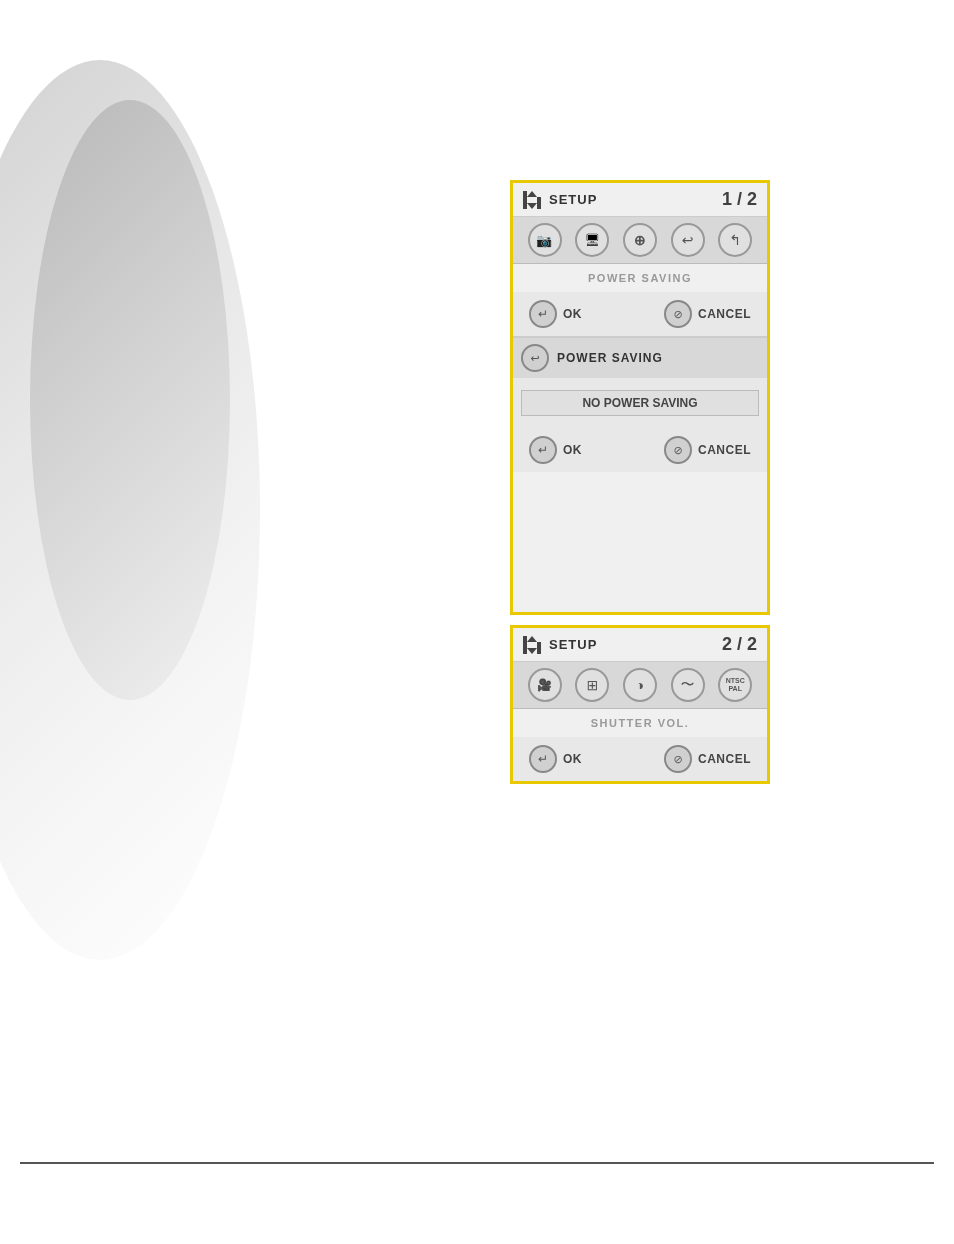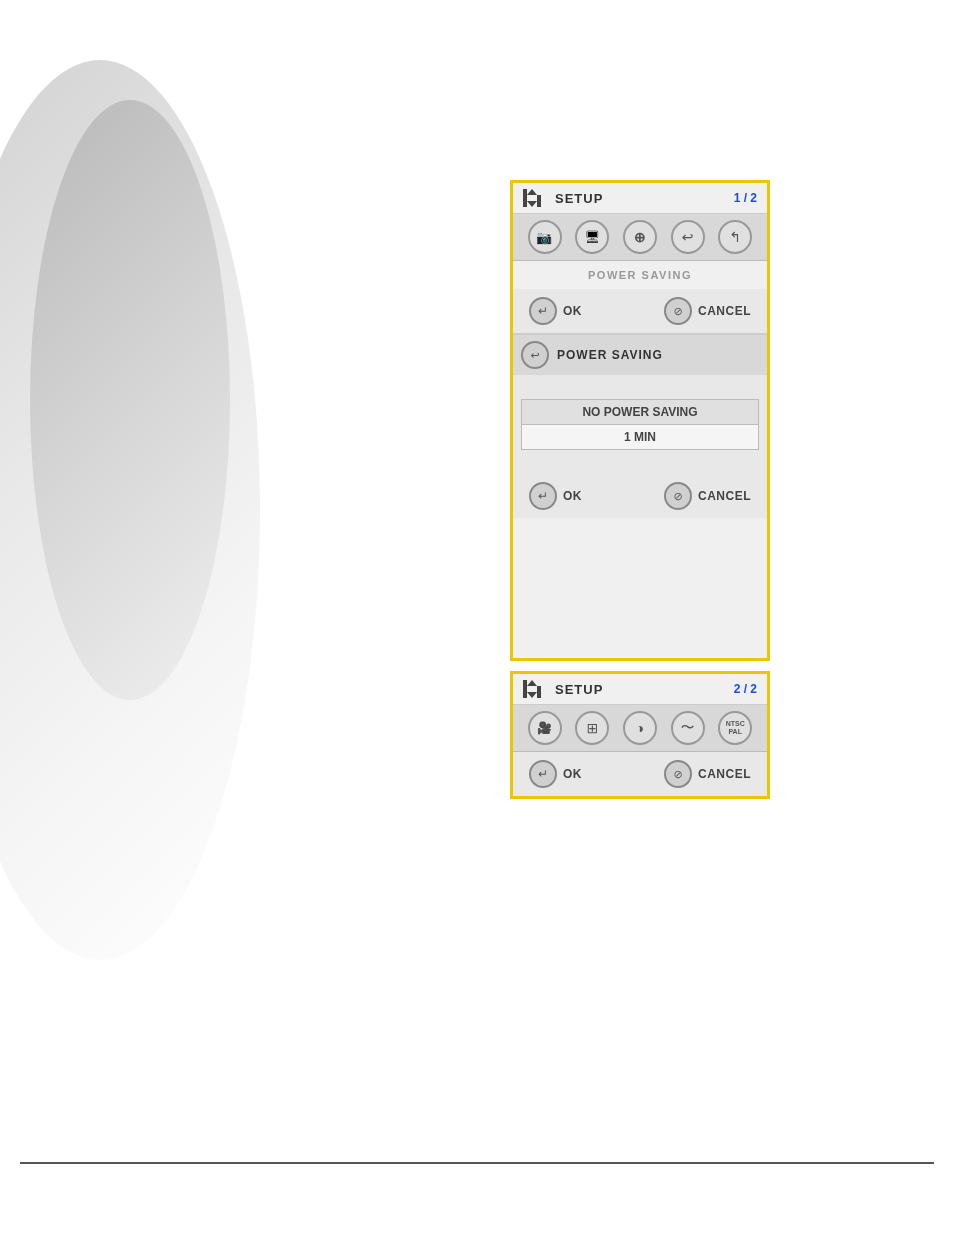--- a/index.html
+++ b/index.html
@@ -69,33 +69,33 @@
       align-items: center;
       justify-content: space-between;
       padding: 6px 10px;
       background: #f0f0f0;
       border-bottom: 1px solid #ccc;
     }
 
     .panel-title-area {
       display: flex;
       align-items: center;
-      gap: 14px;
+      gap: 8px;
     }
 
     .panel-title-text {
       font-size: 13px;
       font-weight: bold;
       color: #333;
       letter-spacing: 1px;
     }
 
     .page-indicator {
-      font-size: 12px;
-      color: #1d4ed8;
+      font-size: 18px;
+      color: #404040;
       font-weight: bold;
     }
 
     
     .icon-row {
       display: flex;
       align-items: center;
       justify-content: space-around;
       padding: 6px 8px;
       background: #d8d8d8;
@@ -161,21 +161,21 @@
       font-size: 12px;
       font-weight: bold;
       color: #333;
       letter-spacing: 1px;
     }
 
     
     .options-table {
       width: 100%;
       border-collapse: collapse;
-      margin: 18px 0;
+      margin: 6px 0;
     }
 
     .options-table td {
       border: 1px solid #bbb;
       padding: 5px 10px;
       font-size: 12px;
       font-weight: bold;
       color: #444;
       background: #f5f5f5;
       text-align: center;
@@ -309,23 +309,20 @@
           <span style="font-size:11px; color:#555;">↩</span>
         </div>
         <span class="power-saving-title">POWER SAVING</span>
       </div>
 
       <div style="padding: 6px 8px;">
         <table class="options-table">
           <tbody>
             <tr class="selected">
               <td>NO POWER SAVING</td>
-            </tr>
-            <tr>
-              <td>1  MIN</td>
             </tr>
           </tbody>
         </table>
       </div>
 
       <div class="ok-cancel-row">
         <div class="ok-btn">
           <div class="btn-circle">
             <span style="font-size:12px;">↵</span>
           </div>
@@ -373,20 +370,21 @@
         <span style="font-size:14px; color:#555;">◑</span>
       </div>
       <div class="circle-icon">
         <span style="font-size:14px; color:#555;">〜</span>
       </div>
       <div class="circle-icon">
         <div class="ntsc-label">NTSC<br>PAL</div>
       </div>
     </div>
 
+    <div class="section-label">SHUTTER VOL.</div>
 
     <div class="ok-cancel-row">
       <div class="ok-btn">
         <div class="btn-circle">
           <span style="font-size:12px;">↵</span>
         </div>
         <span class="btn-label">OK</span>
       </div>
       <div class="cancel-btn">
         <div class="btn-circle">

